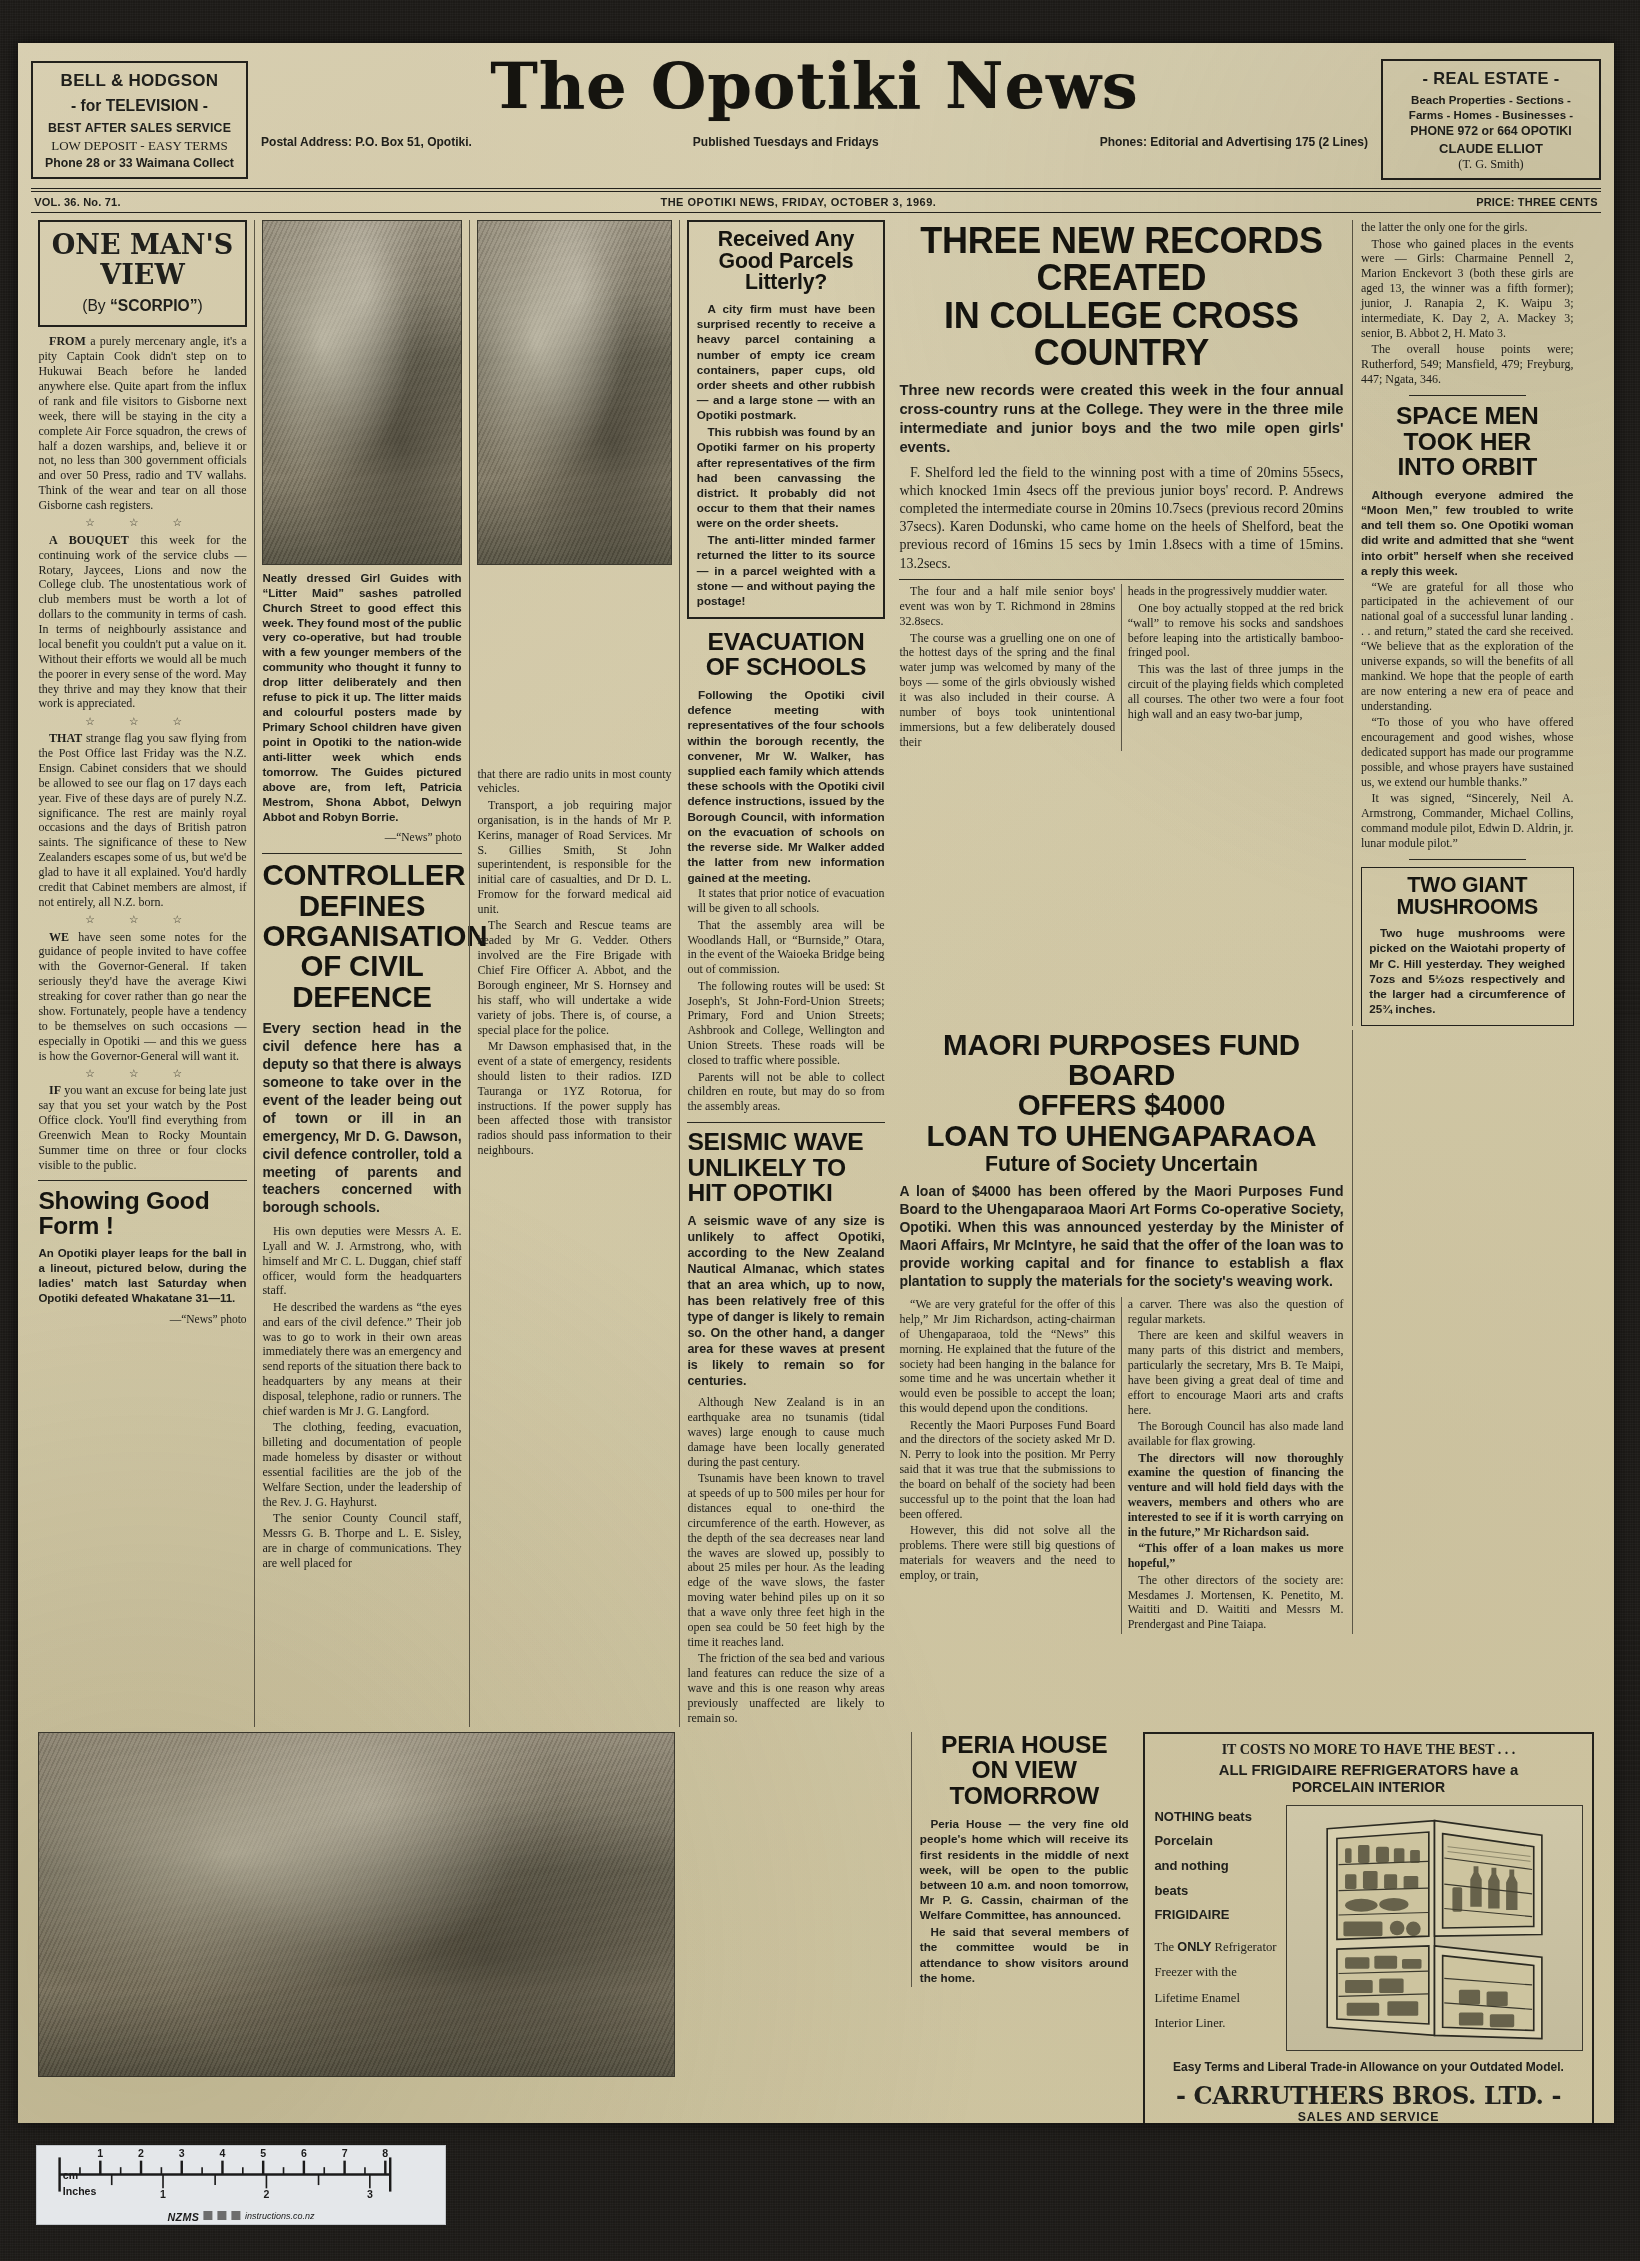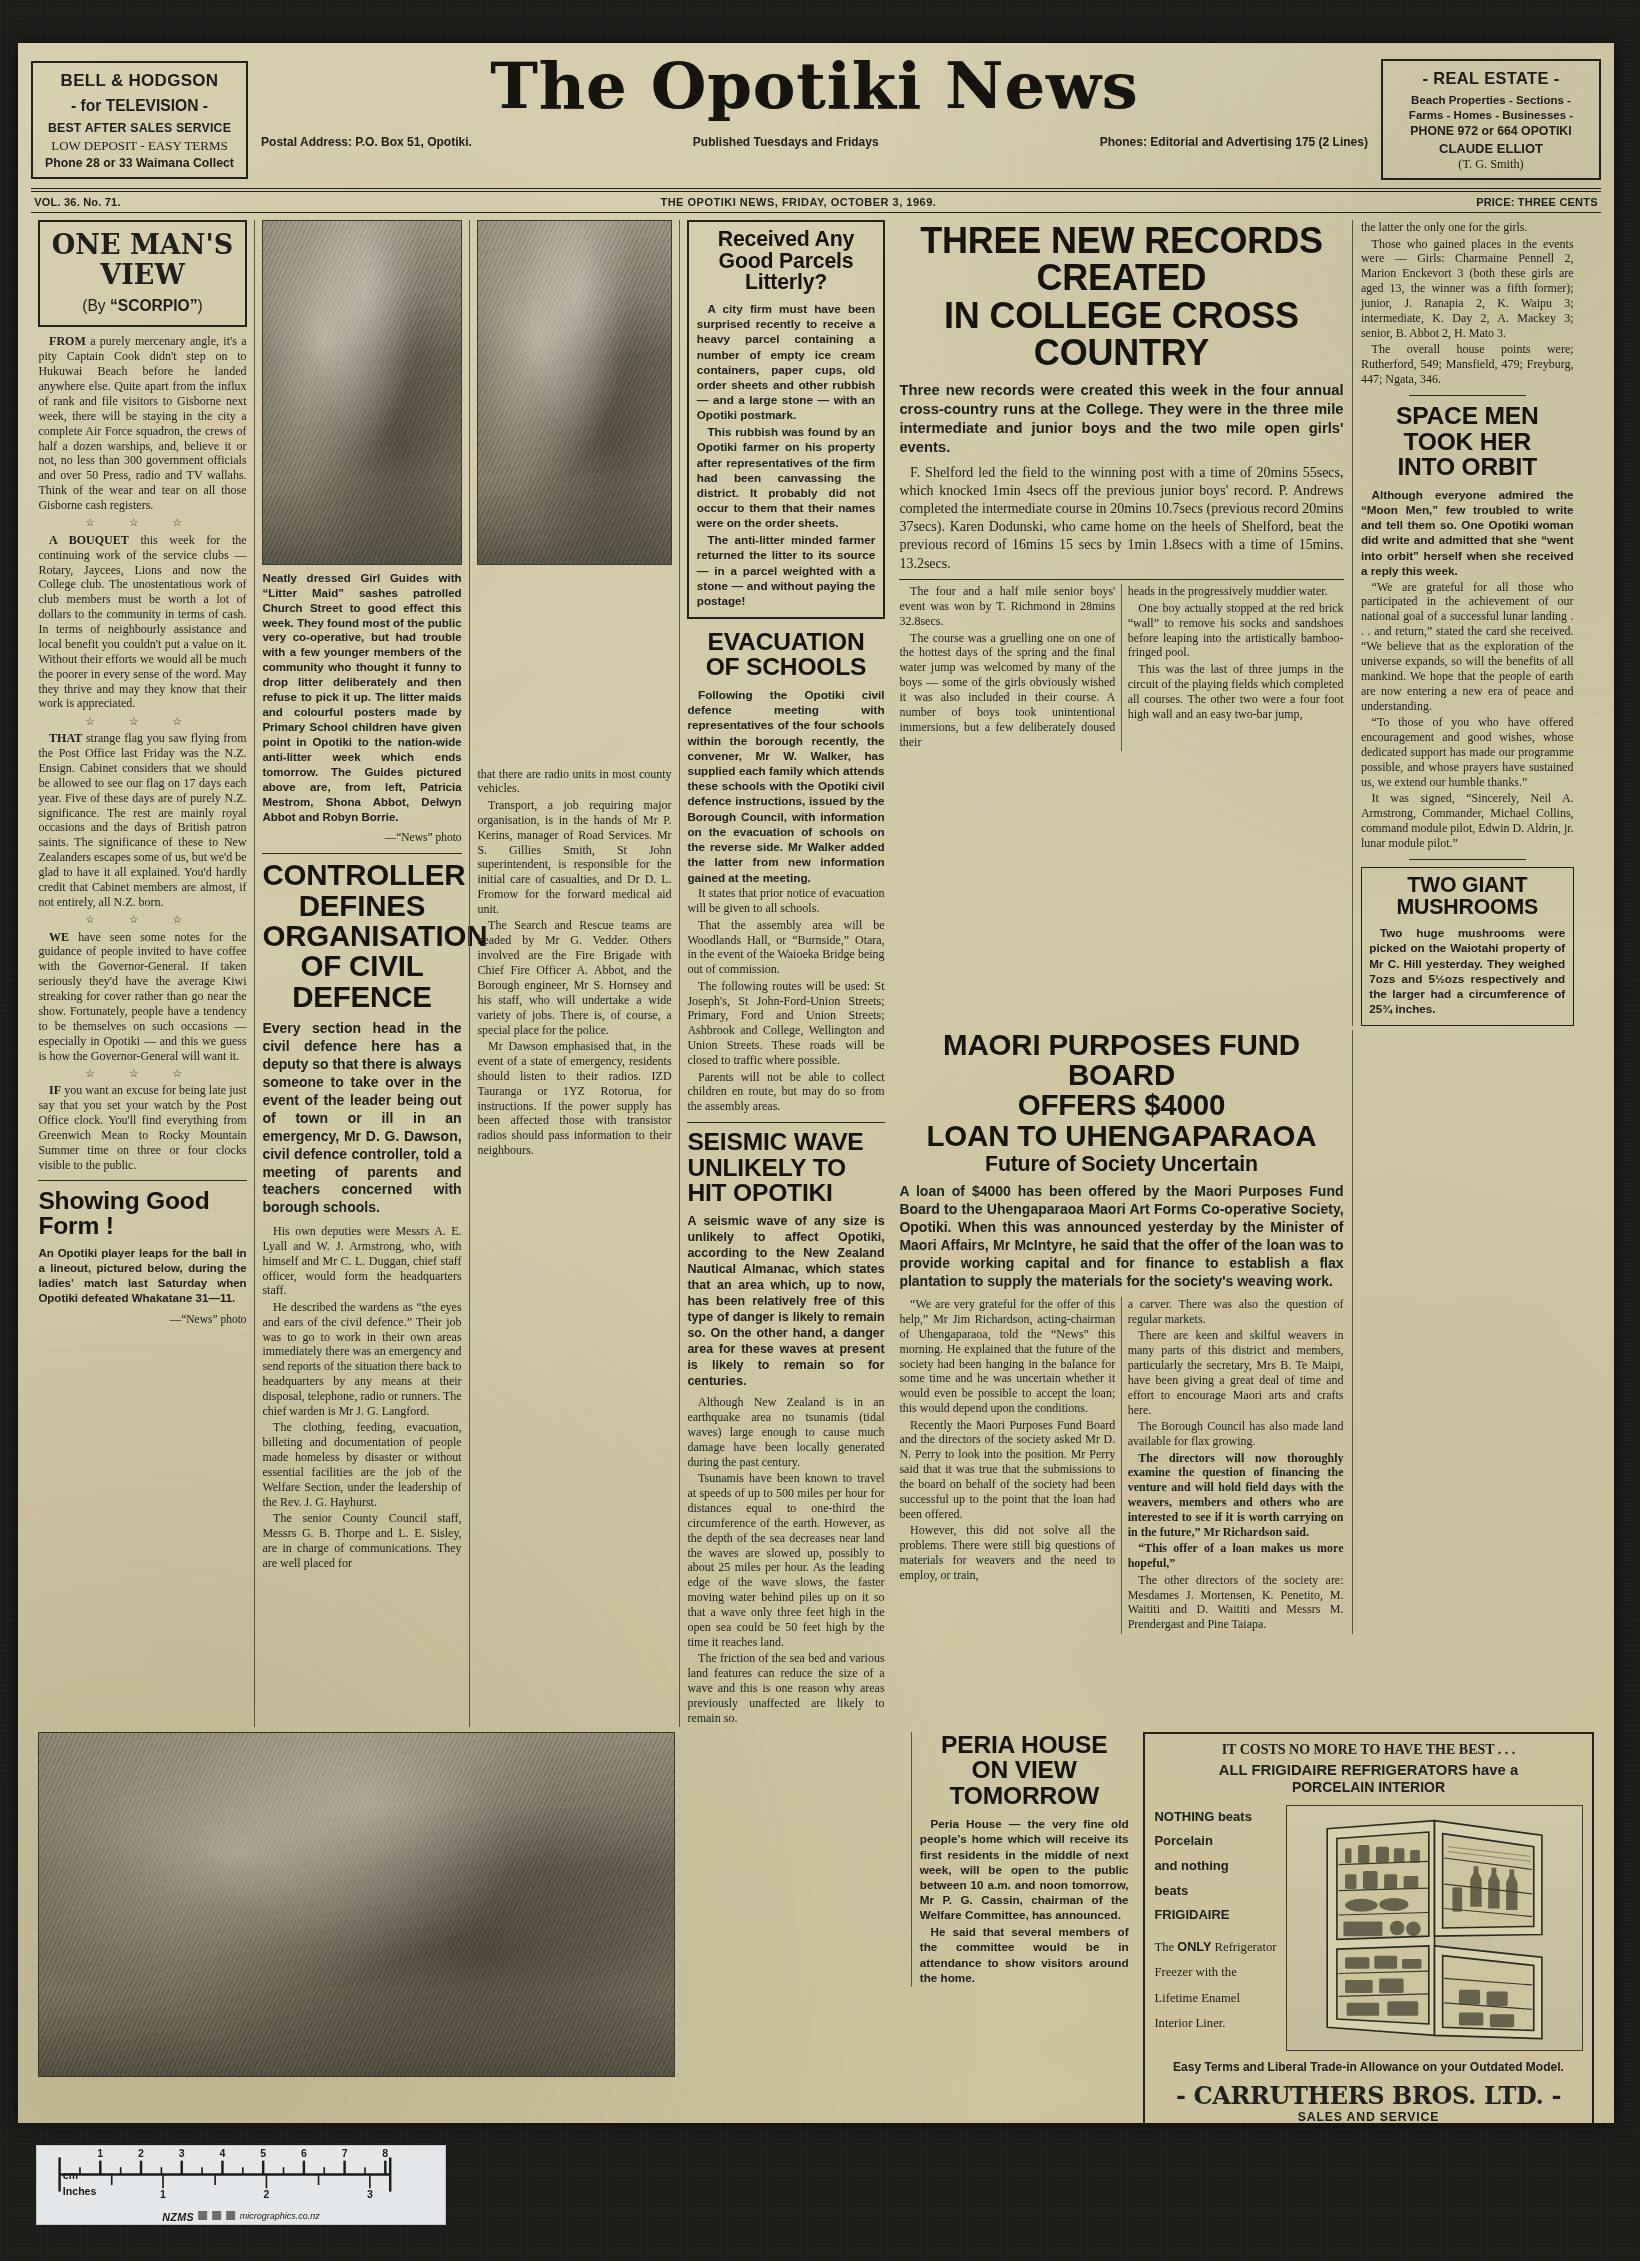--- a/index.html
+++ b/index.html
@@ -585,16 +585,16 @@
     <g font-family="Liberation Sans, sans-serif" font-size="13" font-weight="bold" fill="#1b1b1b">
       <text x="30" y="40">cm</text>
       <text x="30" y="60">Inches</text>
     </g>
   </svg>
   <div class="nzms">
     <span class="logo">NZMS</span>
     <span class="sq"></span>
       <span class="sq"></span>
       <span class="sq"></span>
-    <span>micrographics.co.nz</span>
+    <span>instructions.co.nz</span>
   </div>
 </div>
 
 
 </body></html>

